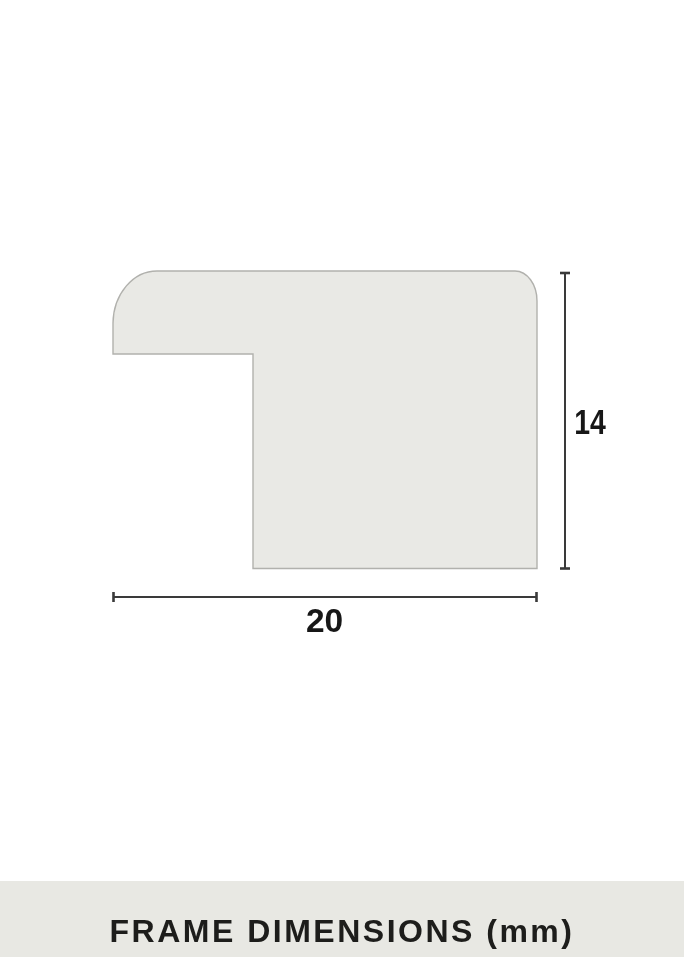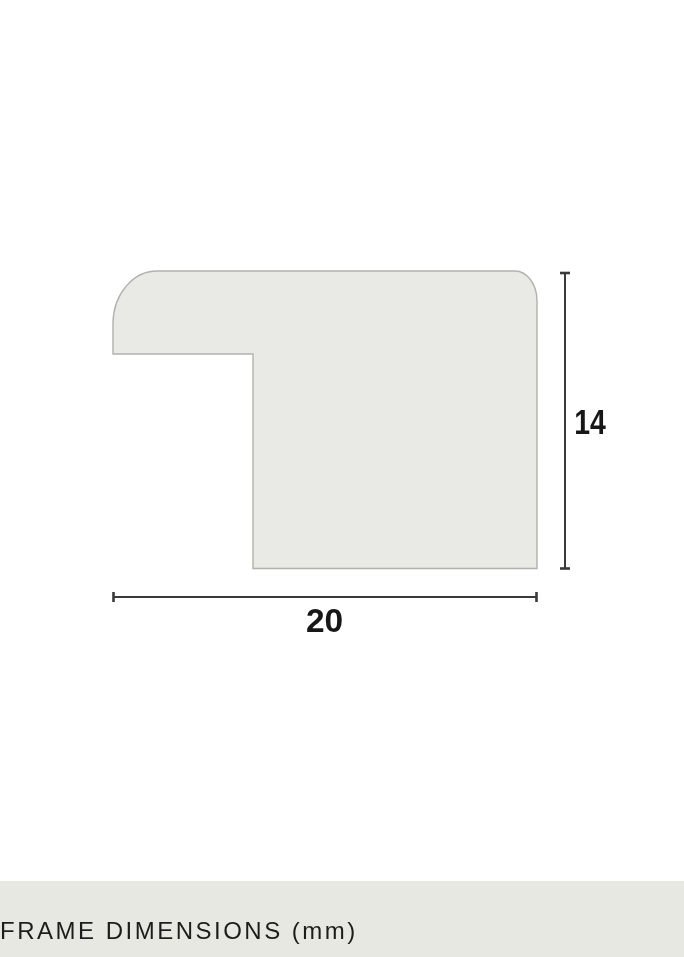--- a/index.html
+++ b/index.html
@@ -1,21 +1,21 @@
 <!DOCTYPE html>
 <html><head>
 <meta charset="utf-8">
 <style>
   html,body{margin:0;padding:0;background:#ffffff;width:684px;height:957px;overflow:hidden;
     font-family:"Liberation Sans", sans-serif;}
   .stage{position:relative;width:684px;height:957px;}
   svg{position:absolute;top:0;left:0;}
   .banner{position:absolute;left:0;top:881px;width:684px;height:76px;background:#e8e8e3;}
-  .banner-text{position:absolute;left:0;top:922px;width:684px;text-align:left;
-    font-size:24px;font-weight:400;color:#1d1d1b;letter-spacing:2.5px;line-height:18px;}
+  .banner-text{position:absolute;left:0;top:922px;width:684px;text-align:center;
+    font-size:32px;font-weight:700;color:#1d1d1b;letter-spacing:2.5px;line-height:18px;}
 </style>
 </head>
 <body>
 <div class="stage">
 
   <svg width="684" height="880" viewBox="0 0 684 880">
 
     <path d="M113 323 A44 53 0 0 1 157 271 L515 271 A22 30 0 0 1 537 301 L537 568.5 L253 568.5 L253 354 L113 354 Z" fill="#e9e9e5" stroke="#b1b1ad" stroke-width="1.4"></path>
 
     <g stroke="#3a3a3a" stroke-width="2">

